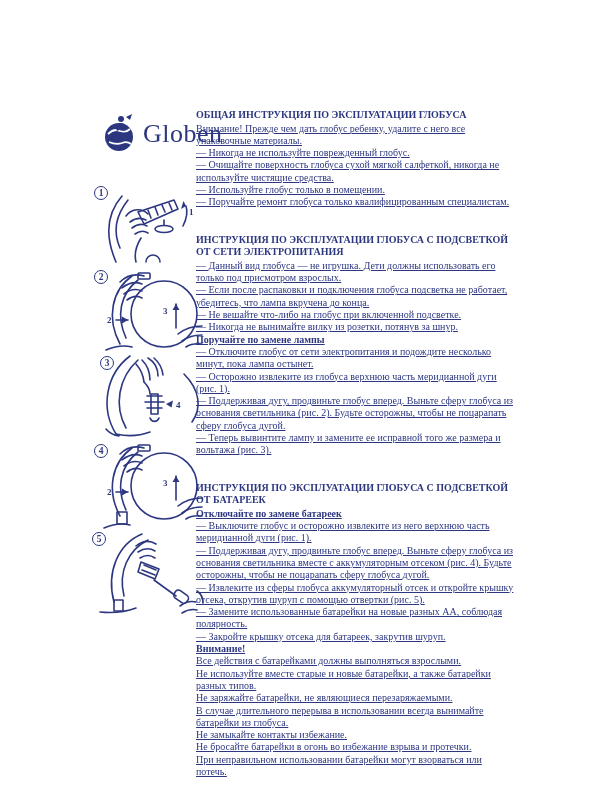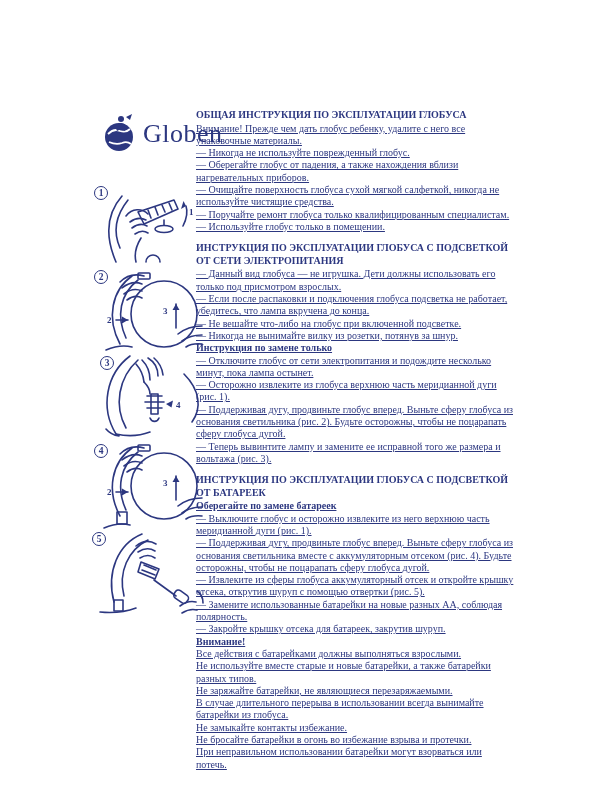--- a/index.html
+++ b/index.html
@@ -7,21 +7,21 @@
   html,body { width:600px; height:800px; background:var(--bg); }
   body { font-family:"Liberation Serif", serif; color:var(--ink); }
   .page { position:relative; width:600px; height:800px; background:var(--bg); overflow:hidden; }
 
   
   .logo { position:absolute; left:100px; top:113px; display:flex; align-items:center; gap:1px; }
   .logo-text { font-size:26px; color:var(--ink); letter-spacing:0.5px; }
 
   
   .text-col { position:absolute; left:196px; top:109px; width:318px; }
-  .sec { margin-top:9px; }
+  .sec { margin-top:25px; }
   .sec:first-child { margin-top:0; }
   .sec h2 { font-size:10px; line-height:12.6px; font-weight:bold; margin-bottom:1px; color:var(--ink); }
   .sec p { font-size:10px; line-height:12.3px; color:var(--ink);text-decoration:underline; }
   .sec p.b { font-weight:bold; }
 
   
   .fig { position:absolute; }
   .fig svg path, .fig svg circle, .fig svg rect, .fig svg ellipse {
     stroke:var(--ink); fill:none; stroke-width:1.6; stroke-linecap:round; stroke-linejoin:round;
   }
@@ -144,40 +144,39 @@
       <path d="M96 78 q8 -6 16 -4 M98 85 q8 -5 15 -3"></path>
       <path d="M113 63 q6 4 6 12"></path>
     </svg>
   </div>
 
   <div class="text-col" id="text-col">
       <section class="sec">
         <h2>ОБЩАЯ ИНСТРУКЦИЯ ПО ЭКСПЛУАТАЦИИ ГЛОБУСА</h2>
         <p class="p">Внимание! Прежде чем дать глобус ребенку, удалите с него все упаковочные материалы.</p>
         <p class="li">— Никогда не используйте поврежденный глобус.</p>
-        <p class="li">— Оберегайте глобус от падения, а также нахождения вблизи нагревательных приборов.</p>
         <p class="li">— Очищайте поверхность глобуса сухой мягкой салфеткой, никогда не используйте чистящие средства.</p>
+        <p class="li">— Используйте глобус только в помещении.</p>
         <p class="li">— Поручайте ремонт глобуса только квалифицированным специалистам.</p>
-        <p class="li">— Используйте глобус только в помещении.</p>
       </section>
       <section class="sec">
         <h2>ИНСТРУКЦИЯ ПО ЭКСПЛУАТАЦИИ ГЛОБУСА С ПОДСВЕТКОЙ ОТ СЕТИ ЭЛЕКТРОПИТАНИЯ</h2>
         <p class="li">— Данный вид глобуса — не игрушка. Дети должны использовать его только под присмотром взрослых.</p>
         <p class="li">— Если после распаковки и подключения глобуса подсветка не работает, убедитесь, что лампа вкручена до конца.</p>
         <p class="li">— Не вешайте что-либо на глобус при включенной подсветке.</p>
         <p class="li">— Никогда не вынимайте вилку из розетки, потянув за шнур.</p>
-        <p class="b">Инструкция по замене только</p>
+        <p class="b">Поручайте по замене лампы</p>
         <p class="li">— Отключите глобус от сети электропитания и подождите несколько минут, пока лампа остынет.</p>
         <p class="li">— Осторожно извлеките из глобуса верхнюю часть меридианной дуги (рис. 1).</p>
         <p class="li">— Поддерживая дугу, продвиньте глобус вперед. Выньте сферу глобуса из основания светильника (рис. 2). Будьте осторожны, чтобы не поцарапать сферу глобуса дугой.</p>
         <p class="li">— Теперь вывинтите лампу и замените ее исправной того же размера и вольтажа (рис. 3).</p>
       </section>
       <section class="sec">
         <h2>ИНСТРУКЦИЯ ПО ЭКСПЛУАТАЦИИ ГЛОБУСА С ПОДСВЕТКОЙ ОТ БАТАРЕЕК</h2>
-        <p class="b">Оберегайте по замене батареек</p>
+        <p class="b">Отключайте по замене батареек</p>
         <p class="li">— Выключите глобус и осторожно извлеките из него верхнюю часть меридианной дуги (рис. 1).</p>
         <p class="li">— Поддерживая дугу, продвиньте глобус вперед. Выньте сферу глобуса из основания светильника вместе с аккумуляторным отсеком (рис. 4). Будьте осторожны, чтобы не поцарапать сферу глобуса дугой.</p>
         <p class="li">— Извлеките из сферы глобуса аккумуляторный отсек и откройте крышку отсека, открутив шуруп с помощью отвертки (рис. 5).</p>
         <p class="li">— Замените использованные батарейки на новые разных АА, соблюдая полярность.</p>
         <p class="li">— Закройте крышку отсека для батареек, закрутив шуруп.</p>
         <p class="b">Внимание!</p>
         <p class="p">Все действия с батарейками должны выполняться взрослыми.</p>
         <p class="p">Не используйте вместе старые и новые батарейки, а также батарейки разных типов.</p>
         <p class="p">Не заряжайте батарейки, не являющиеся перезаряжаемыми.</p>
         <p class="p">В случае длительного перерыва в использовании всегда вынимайте батарейки из глобуса.</p>

